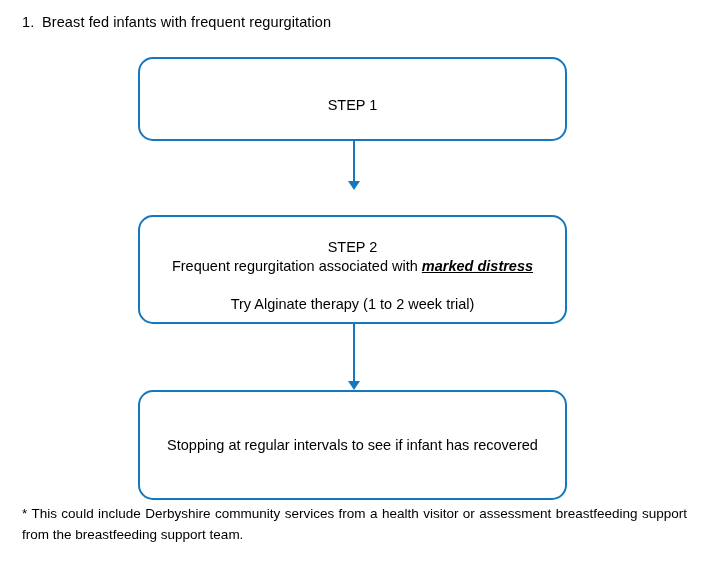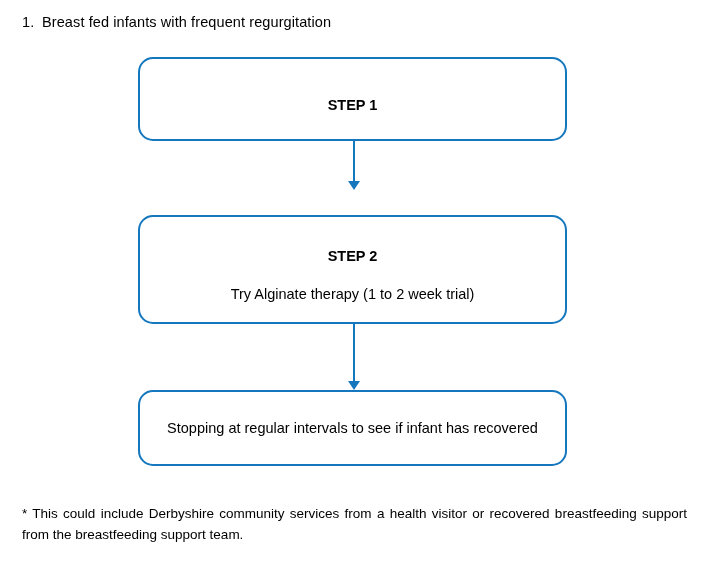--- a/index.html
+++ b/index.html
@@ -45,35 +45,35 @@
     align-items: center;
     justify-content: center;
     text-align: center;
   }
   .flow-box .line {
     font-size: 14.5px;
     line-height: 19px;
     white-space: nowrap;
   }
   .flow-box .line.strong {
-    font-weight: bold;
+    font-weight: normal;
     margin-top: 12px;
   }
   .flow-box .line.spaced {
     margin-top: 19px;
   }
   .emph {
     font-style: italic;
     font-weight: bold;
     text-decoration: underline;
   }
 
   #box-step-1 { top: 57px;  height: 84px; }
   #box-step-2 { top: 215px; height: 109px; align-items: center; }
-  #box-step-3 { top: 390px; height: 76px; }
+  #box-step-3 { top: 390px; height: 110px; }
 
   
   .connector {
     position: absolute;
     left: 348px;
     width: 12px;
   }
   .connector .shaft {
     position: absolute;
     left: 5px;
@@ -118,25 +118,26 @@
   <div class="line strong">STEP 1</div>
 </div>
 
 <div class="connector" id="connector-1">
   <div class="shaft"></div>
   <div class="head"></div>
 </div>
 
 <div class="flow-box" id="box-step-2">
   <div class="line strong">STEP 2</div>
+  <div class="line"><span>Frequent regurgitation associated with </span><span class="emph">marked distress</span></div>
   <div class="line spaced">Try Alginate therapy (1 to 2 week trial)</div>
 </div>
 
 <div class="connector" id="connector-2">
   <div class="shaft"></div>
   <div class="head"></div>
 </div>
 
 <div class="flow-box" id="box-step-3">
   <div class="line">Stopping at regular intervals to see if infant has recovered</div>
 </div>
 
-<div class="footnote">* This could include Derbyshire community services from a health visitor or recovered breastfeeding support from the breastfeeding support team.</div>
+<div class="footnote">* This could include Derbyshire community services from a health visitor or assessment breastfeeding support from the breastfeeding support team.</div>
 
 </body></html>

